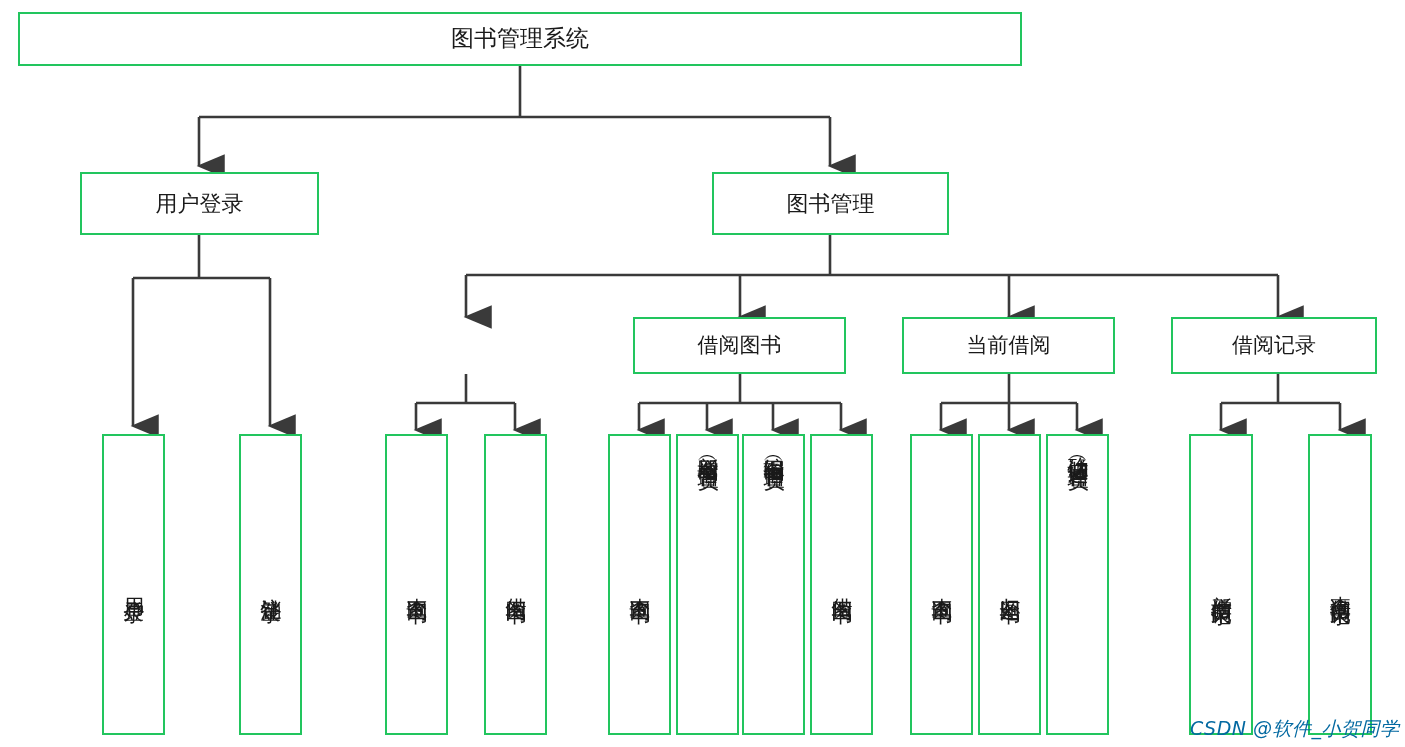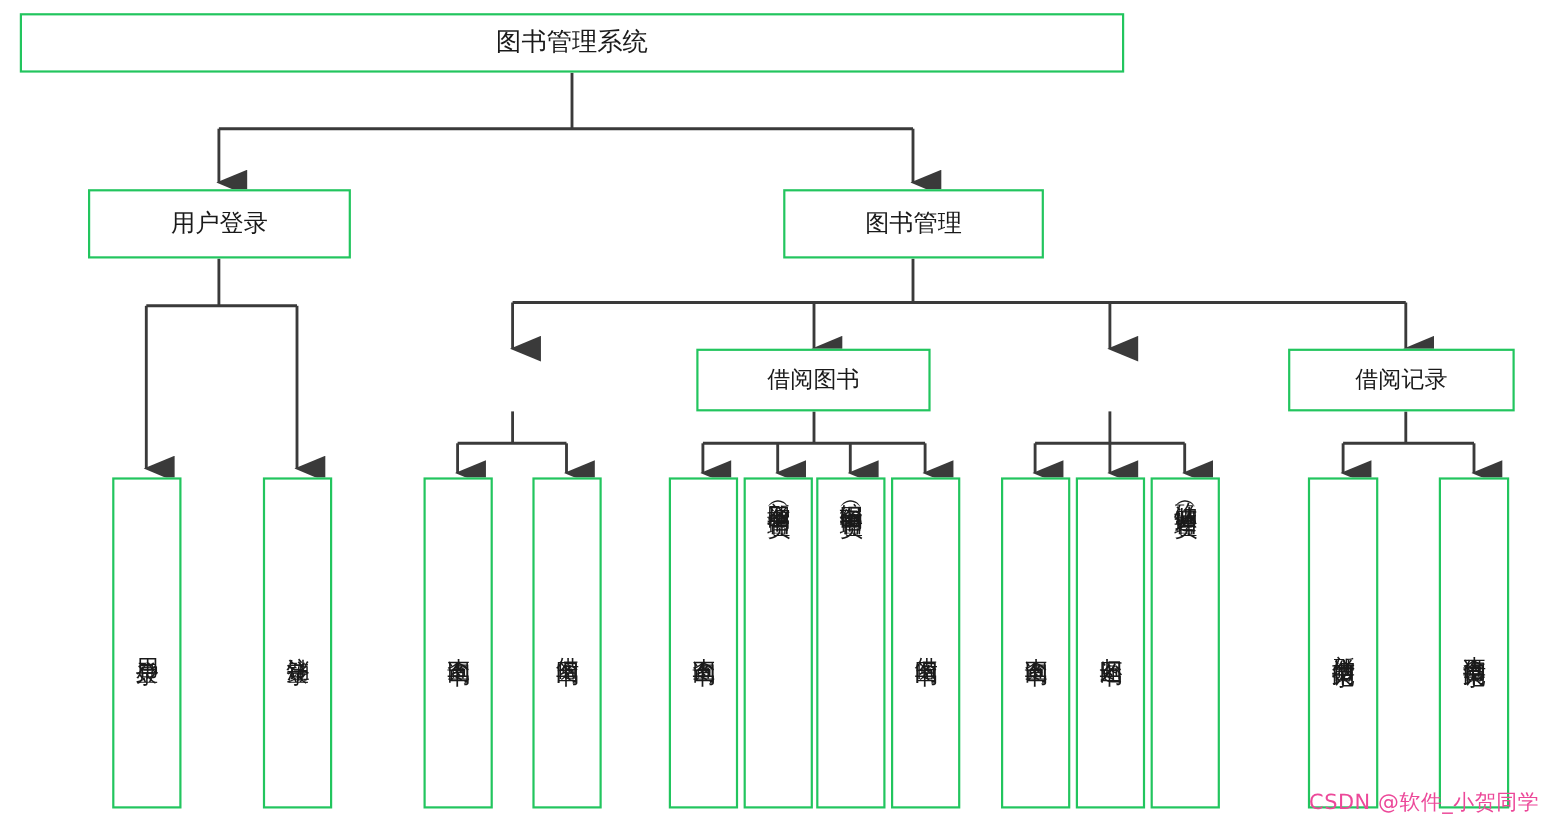--- a/index.html
+++ b/index.html
@@ -56,25 +56,26 @@
     font-size: 21px;
     letter-spacing: 2px;
     line-height: 1;
     white-space: pre;
   }
   .node.leaf.top-aligned {
     align-items: flex-start;
   }
   .watermark {
     position: absolute;
-    color: #ec4899;
+    color: #0369a1;
     font-size: 19px;
     letter-spacing: 0.5px;
     white-space: nowrap;
     user-select: none;
+    font-style: italic;
   }
 </style>
 </head>
 <body>
 
 <div id="canvas">
 
   <svg class="wires" viewBox="0 0 1405 747" xmlns="http://www.w3.org/2000/svg">
     <defs>
       <marker id="arrow" viewBox="0 0 10 12" refX="5" refY="11" markerWidth="9" markerHeight="11" orient="auto-start-reverse">
@@ -132,20 +133,23 @@
   <div class="node level2" style="left:80px; top:172px; width:239px; height:63px;">
     <span class="label">用户登录</span>
   </div>
   <div class="node level2" style="left:712px; top:172px; width:237px; height:63px;">
     <span class="label">图书管理</span>
   </div>
 
   <div class="node level3" style="left:633px; top:317px; width:213px; height:57px;">
     <span class="label">借阅图书</span>
   </div>
+  <div class="node level3" style="left:902px; top:317px; width:213px; height:57px;">
+    <span class="label">当前借阅</span>
+  </div>
   <div class="node level3" style="left:1171px; top:317px; width:206px; height:57px;">
     <span class="label">借阅记录</span>
   </div>
 
   <div class="node leaf" style="left:102px; top:434px; width:63px; height:301px;">
     <span class="label">用户登录</span>
   </div>
   <div class="node leaf" style="left:239px; top:434px; width:63px; height:301px;">
     <span class="label">注销登录</span>
   </div>

